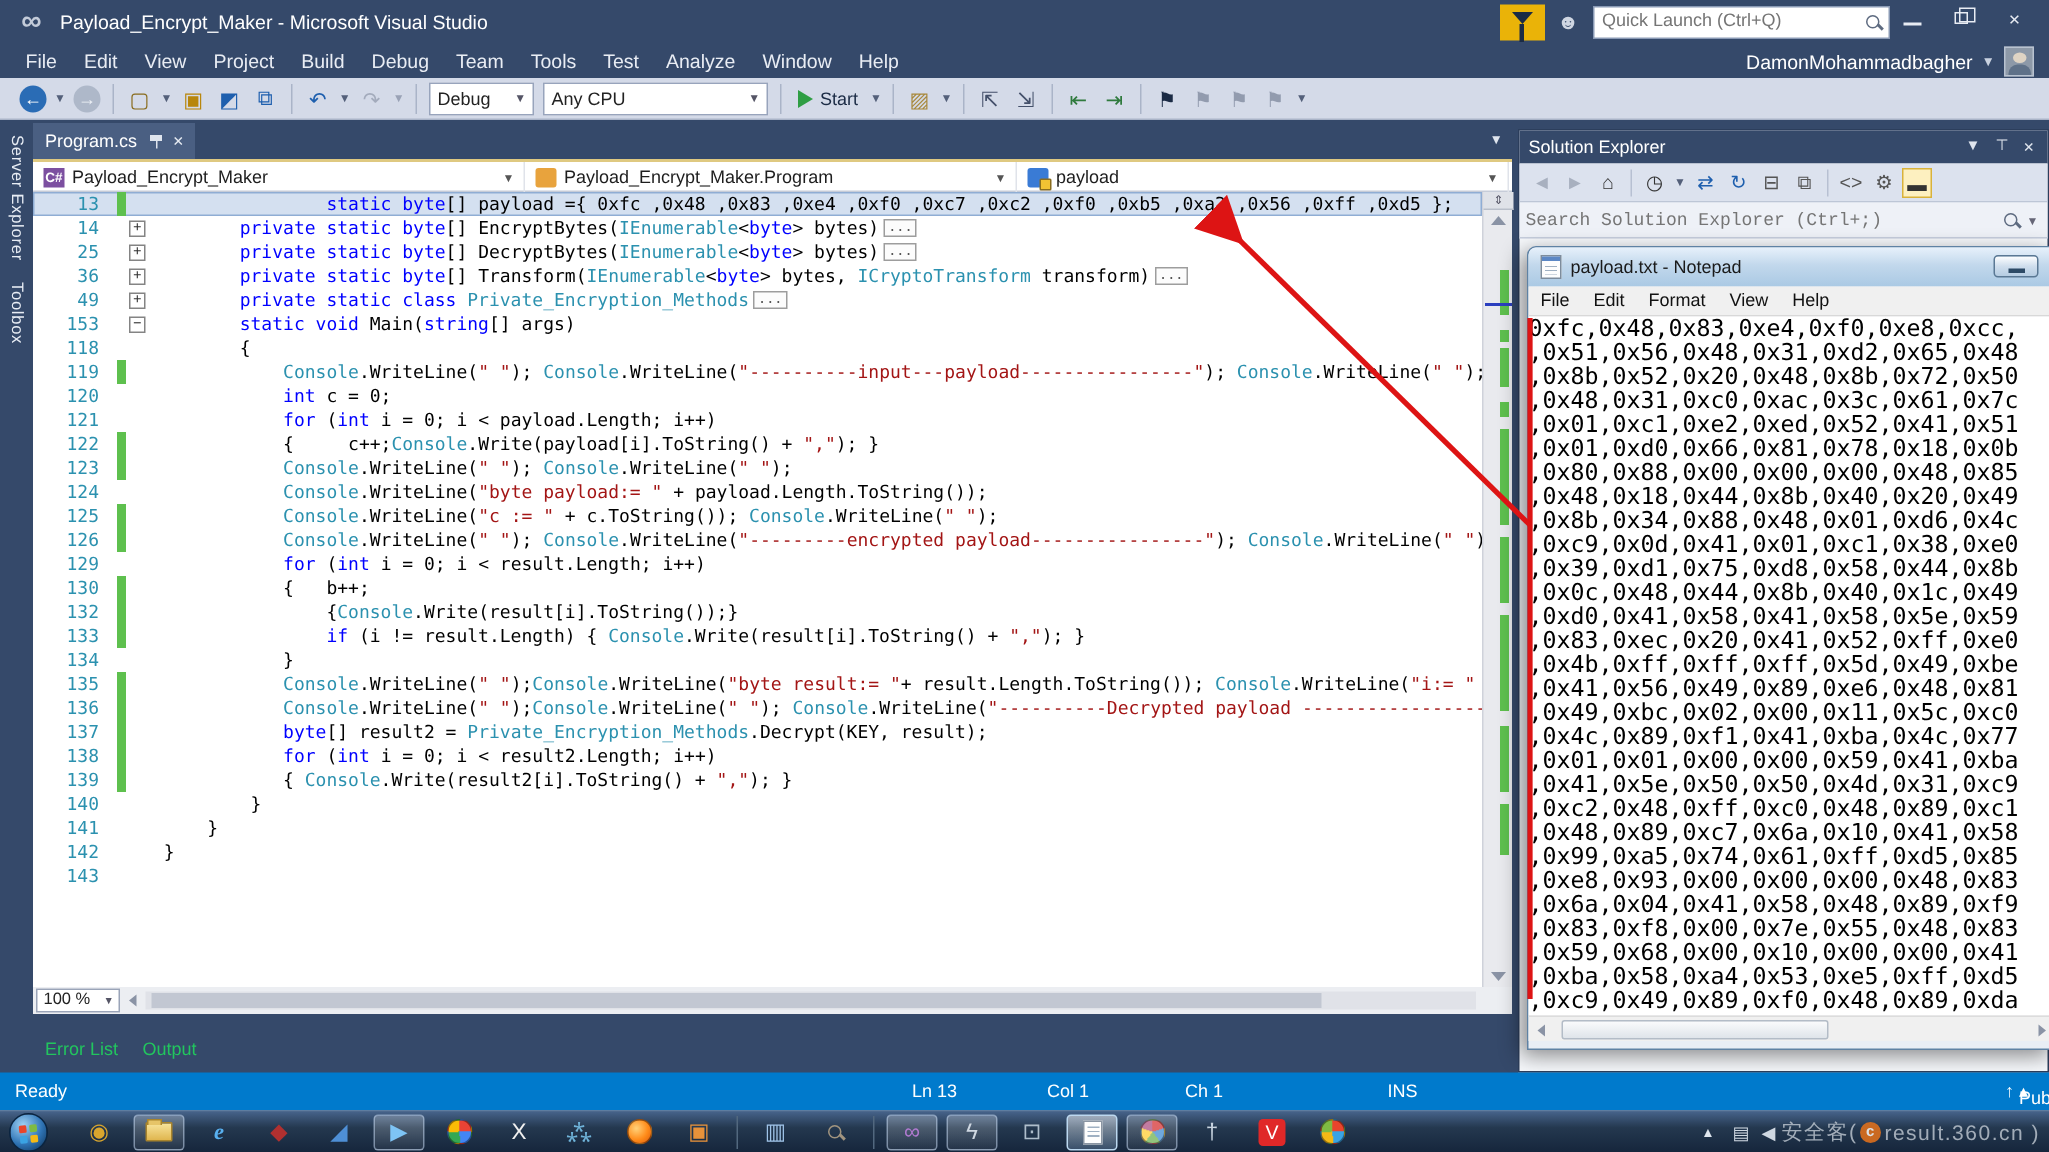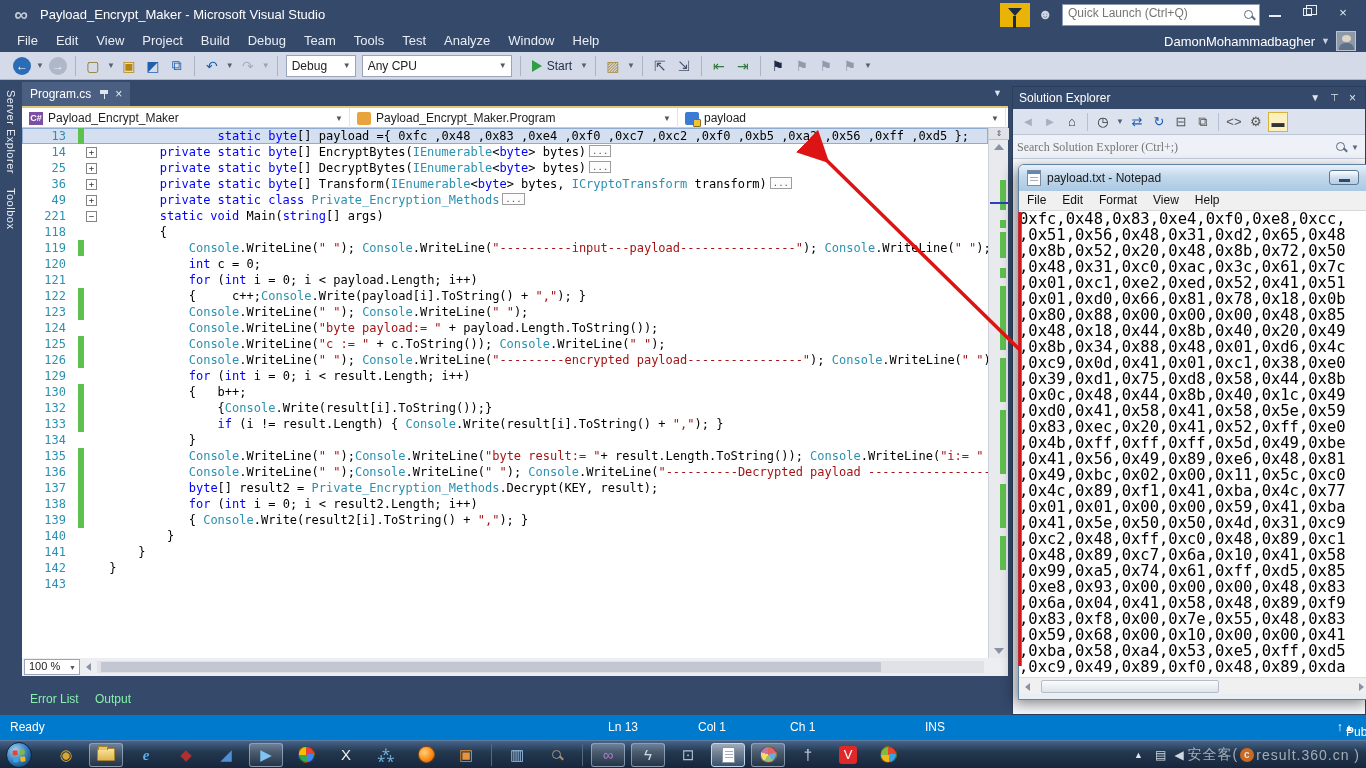--- a/index.html
+++ b/index.html
@@ -94,34 +94,34 @@
   .vcaret { position:absolute; left:1px; width:18px; height:2px; background:#2b3fbf; }
 
   .zoomrow { position:absolute; left:0; top:578px; width:986px; height:18px; background:#eceef2; display:flex; align-items:center; }
   .zoomcombo { width:56px; height:16px; background:#fff; border:1px solid #9aa4b8; font-size:11px; color:#222; margin-left:2px; padding:0 4px; position:relative; }
   .zoomcombo .cdd { position:absolute; right:3px; top:4px; font-size:7px; color:#556; }
   .hleft { width:0; height:0; border-top:4px solid transparent; border-bottom:4px solid transparent; border-right:5px solid #8a93a5; margin:0 6px; }
   .htrack { flex:1; height:12px; background:#e0e2e8; margin-right:24px; position:relative; }
   .hthumb { position:absolute; left:4px; top:1px; width:780px; height:10px; background:#c2c7d2; }
 
   
-  .bottomtabs { position:absolute; left:0; top:676px; width:1010px; height:39px; background:#35496a; color:#86efac; font-size:12px; }
+  .bottomtabs { position:absolute; left:0; top:676px; width:1010px; height:39px; background:#35496a; color:#22c55e; font-size:12px; }
   .btab { position:absolute; top:16px; }
 
   
   .sepanel { position:absolute; left:1012px; top:86px; width:354px; height:629px; background:#f7f9fc; border:1px solid #2c3e5c; }
   .se-title { position:absolute; left:0; top:0; width:100%; height:22px; background:#35496a; color:#fff; font-size:12px; line-height:22px; padding-left:6px; }
   .se-titlebtns { position:absolute; right:4px; top:0; height:22px; display:flex; align-items:center; color:#dfe5ee; }
   .se-titlebtns span { margin:0 5px; font-size:10px; }
   .se-toolbar { position:absolute; left:0; top:22px; width:100%; height:26px; background:#dce2ee; border-bottom:1px solid #bdc6d6; display:flex; align-items:center; padding-left:4px; }
   .se-ico { min-width:20px; height:20px; text-align:center; line-height:20px; font-size:13px; margin:0 1px; }
   .se-ico.hl { background:#fdf0c0; border:1px solid #d9b23a; }
   .se-sep { width:1px; height:18px; background:#b7c0d2; margin:0 4px; }
   .se-search { position:absolute; left:0; top:48px; width:100%; height:24px; background:#eef1f7; border-bottom:1px solid #c6cedd; }
-  .se-search input { position:absolute; left:4px; top:3px; width:310px; height:18px; border:none; background:transparent; outline:none; font-size:12px; color:#0f172a; font-family:Liberation Serif, serif; }
+  .se-search input { position:absolute; left:4px; top:3px; width:310px; height:18px; border:none; background:transparent; outline:none; font-size:12px; color:#0f172a; font-family:Liberation Mono, monospace; }
   .se-search .mag { position:absolute; right:18px; top:6px; }
   .se-search .sdd { position:absolute; right:6px; top:8px; font-size:8px; color:#667; }
 
   
   .notepad { position:absolute; left:1018px; top:164px; width:352px; height:536px; border:1px solid #5f82a4; border-radius:6px 0 0 0; box-shadow:-4px 4px 14px rgba(0,0,0,.45); background:#e9eef5; }
   .np-title { position:absolute; left:0; top:0; width:100%; height:26px; border-radius:5px 0 0 0; background:linear-gradient(#e7f1fb,#c2d8ec 45%,#aac9e4); display:flex; align-items:center; font-size:12px; color:#1a1a1a; padding-left:8px; }
   .np-ico { width:14px; height:16px; background:#fdfdfd; border:1px solid #7d8c9c; margin-right:6px; position:relative; }
   .np-ico::before { content:""; position:absolute; left:0; top:0; width:12px; height:3px; background:#5b87c5; }
   .np-ico::after { content:""; position:absolute; left:2px; top:6px; width:8px; height:6px; background:repeating-linear-gradient(#9fb0c2 0 1px,transparent 1px 3px); }
   .np-min { position:absolute; right:10px; top:5px; width:30px; height:15px; border:1px solid #5a7894; border-radius:3px; background:linear-gradient(#fdfeff,#cfdeed 50%,#b5cce2); }
@@ -294,21 +294,21 @@
           <span>payload</span>
           <span class="bdd">▼</span>
         </div>
       </div>
     <div class="codearea" id="codearea">
         <div class="crow sel"><span class="ln">13</span><span class="chgcol chg-on"></span><span class="foldcol"></span><span class="ctext"><span class="c-p">                </span><span class="c-k">static byte</span><span class="c-p">[] payload ={ 0xfc ,0x48 ,0x83 ,0xe4 ,0xf0 ,0xc7 ,0xc2 ,0xf0 ,0xb5 ,0xa2 ,0x56 ,0xff ,0xd5 };</span></span></div>
         <div class="crow"><span class="ln">14</span><span class="chgcol"></span><span class="foldcol"><span class="foldbox">+</span></span><span class="ctext"><span class="c-p">        </span><span class="c-k">private static byte</span><span class="c-p">[] EncryptBytes(</span><span class="c-t">IEnumerable</span><span class="c-p">&lt;</span><span class="c-k">byte</span><span class="c-p">&gt; bytes)</span><span class="c-box">...</span></span></div>
         <div class="crow"><span class="ln">25</span><span class="chgcol"></span><span class="foldcol"><span class="foldbox">+</span></span><span class="ctext"><span class="c-p">        </span><span class="c-k">private static byte</span><span class="c-p">[] DecryptBytes(</span><span class="c-t">IEnumerable</span><span class="c-p">&lt;</span><span class="c-k">byte</span><span class="c-p">&gt; bytes)</span><span class="c-box">...</span></span></div>
         <div class="crow"><span class="ln">36</span><span class="chgcol"></span><span class="foldcol"><span class="foldbox">+</span></span><span class="ctext"><span class="c-p">        </span><span class="c-k">private static byte</span><span class="c-p">[] Transform(</span><span class="c-t">IEnumerable</span><span class="c-p">&lt;</span><span class="c-k">byte</span><span class="c-p">&gt; bytes, </span><span class="c-t">ICryptoTransform</span><span class="c-p"> transform)</span><span class="c-box">...</span></span></div>
         <div class="crow"><span class="ln">49</span><span class="chgcol"></span><span class="foldcol"><span class="foldbox">+</span></span><span class="ctext"><span class="c-p">        </span><span class="c-k">private static class </span><span class="c-t">Private_Encryption_Methods</span><span class="c-box">...</span></span></div>
-        <div class="crow"><span class="ln">221</span><span class="chgcol"></span><span class="foldcol"><span class="foldbox">−</span></span><span class="ctext"><span class="c-p">        </span><span class="c-k">static void </span><span class="c-p">Main(</span><span class="c-k">string</span><span class="c-p">[] args)</span></span></div>
+        <div class="crow"><span class="ln">153</span><span class="chgcol"></span><span class="foldcol"><span class="foldbox">−</span></span><span class="ctext"><span class="c-p">        </span><span class="c-k">static void </span><span class="c-p">Main(</span><span class="c-k">string</span><span class="c-p">[] args)</span></span></div>
         <div class="crow"><span class="ln">118</span><span class="chgcol"></span><span class="foldcol"></span><span class="ctext"><span class="c-p">        </span><span class="c-p">{</span></span></div>
         <div class="crow"><span class="ln">119</span><span class="chgcol chg-on"></span><span class="foldcol"></span><span class="ctext"><span class="c-p">            </span><span class="c-t">Console</span><span class="c-p">.WriteLine(</span><span class="c-s">" "</span><span class="c-p">); </span><span class="c-t">Console</span><span class="c-p">.WriteLine(</span><span class="c-s">"----------input---payload----------------"</span><span class="c-p">); </span><span class="c-t">Console</span><span class="c-p">.WriteLine(</span><span class="c-s">" "</span><span class="c-p">);</span></span></div>
         <div class="crow"><span class="ln">120</span><span class="chgcol"></span><span class="foldcol"></span><span class="ctext"><span class="c-p">            </span><span class="c-k">int</span><span class="c-p"> c = 0;</span></span></div>
         <div class="crow"><span class="ln">121</span><span class="chgcol"></span><span class="foldcol"></span><span class="ctext"><span class="c-p">            </span><span class="c-k">for</span><span class="c-p"> (</span><span class="c-k">int</span><span class="c-p"> i = 0; i &lt; payload.Length; i++)</span></span></div>
         <div class="crow"><span class="ln">122</span><span class="chgcol chg-on"></span><span class="foldcol"></span><span class="ctext"><span class="c-p">            </span><span class="c-p">{     c++;</span><span class="c-t">Console</span><span class="c-p">.Write(payload[i].ToString() + </span><span class="c-s">","</span><span class="c-p">); }</span></span></div>
         <div class="crow"><span class="ln">123</span><span class="chgcol chg-on"></span><span class="foldcol"></span><span class="ctext"><span class="c-p">            </span><span class="c-t">Console</span><span class="c-p">.WriteLine(</span><span class="c-s">" "</span><span class="c-p">); </span><span class="c-t">Console</span><span class="c-p">.WriteLine(</span><span class="c-s">" "</span><span class="c-p">);</span></span></div>
         <div class="crow"><span class="ln">124</span><span class="chgcol"></span><span class="foldcol"></span><span class="ctext"><span class="c-p">            </span><span class="c-t">Console</span><span class="c-p">.WriteLine(</span><span class="c-s">"byte payload:= "</span><span class="c-p"> + payload.Length.ToString());</span></span></div>
         <div class="crow"><span class="ln">125</span><span class="chgcol chg-on"></span><span class="foldcol"></span><span class="ctext"><span class="c-p">            </span><span class="c-t">Console</span><span class="c-p">.WriteLine(</span><span class="c-s">"c := "</span><span class="c-p"> + c.ToString()); </span><span class="c-t">Console</span><span class="c-p">.WriteLine(</span><span class="c-s">" "</span><span class="c-p">);</span></span></div>
         <div class="crow"><span class="ln">126</span><span class="chgcol chg-on"></span><span class="foldcol"></span><span class="ctext"><span class="c-p">            </span><span class="c-t">Console</span><span class="c-p">.WriteLine(</span><span class="c-s">" "</span><span class="c-p">); </span><span class="c-t">Console</span><span class="c-p">.WriteLine(</span><span class="c-s">"---------encrypted payload----------------"</span><span class="c-p">); </span><span class="c-t">Console</span><span class="c-p">.WriteLine(</span><span class="c-s">" "</span><span class="c-p">);</span></span></div>
         <div class="crow"><span class="ln">129</span><span class="chgcol"></span><span class="foldcol"></span><span class="ctext"><span class="c-p">            </span><span class="c-k">for</span><span class="c-p"> (</span><span class="c-k">int</span><span class="c-p"> i = 0; i &lt; result.Length; i++)</span></span></div>

